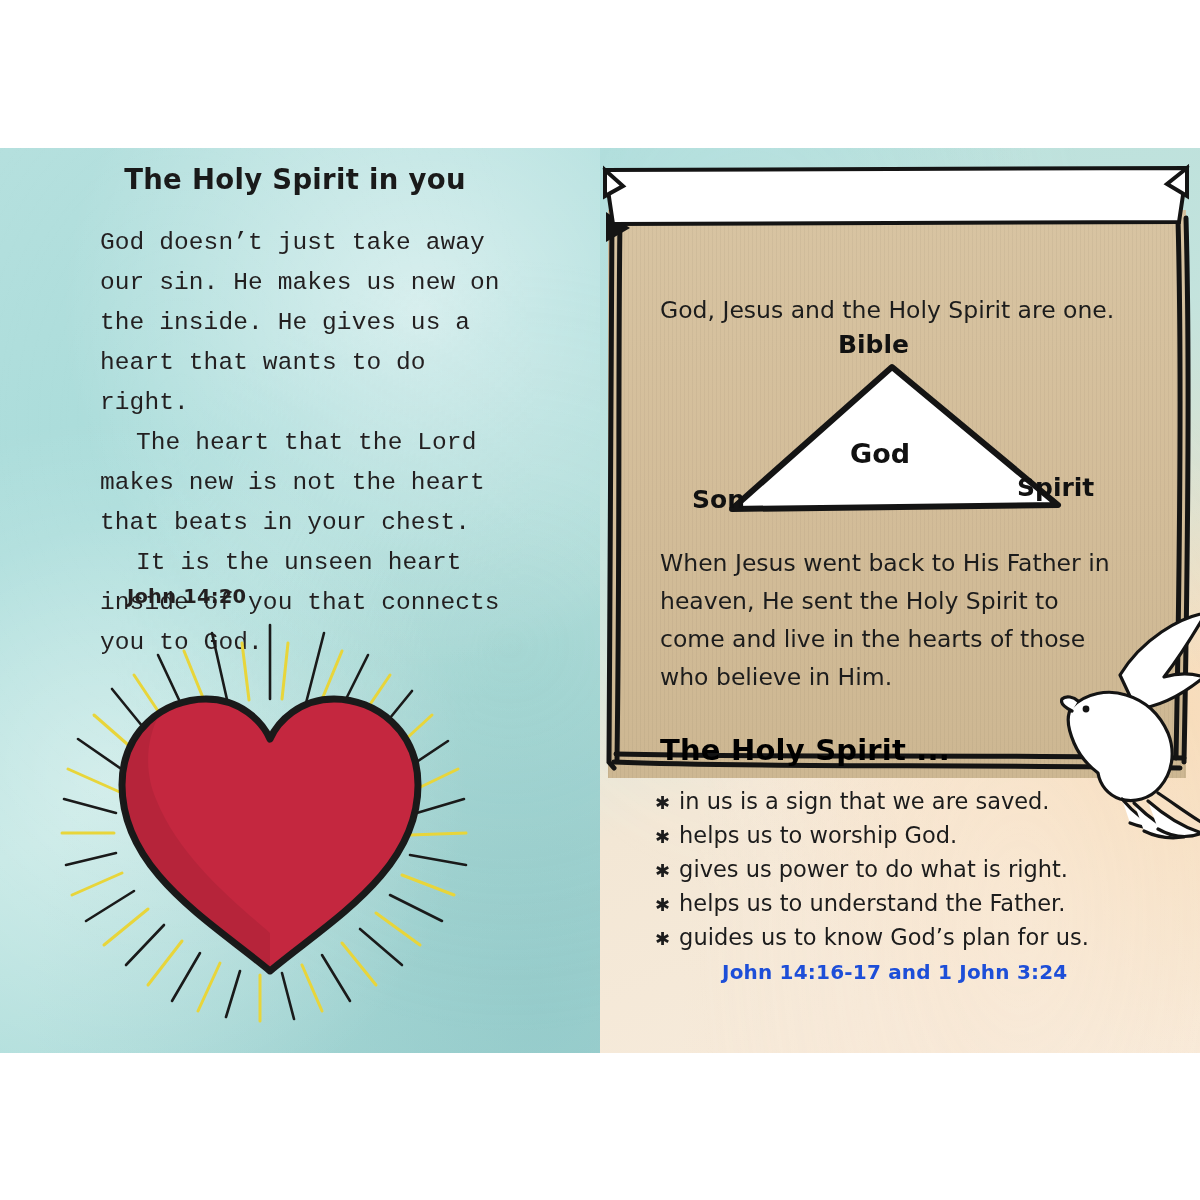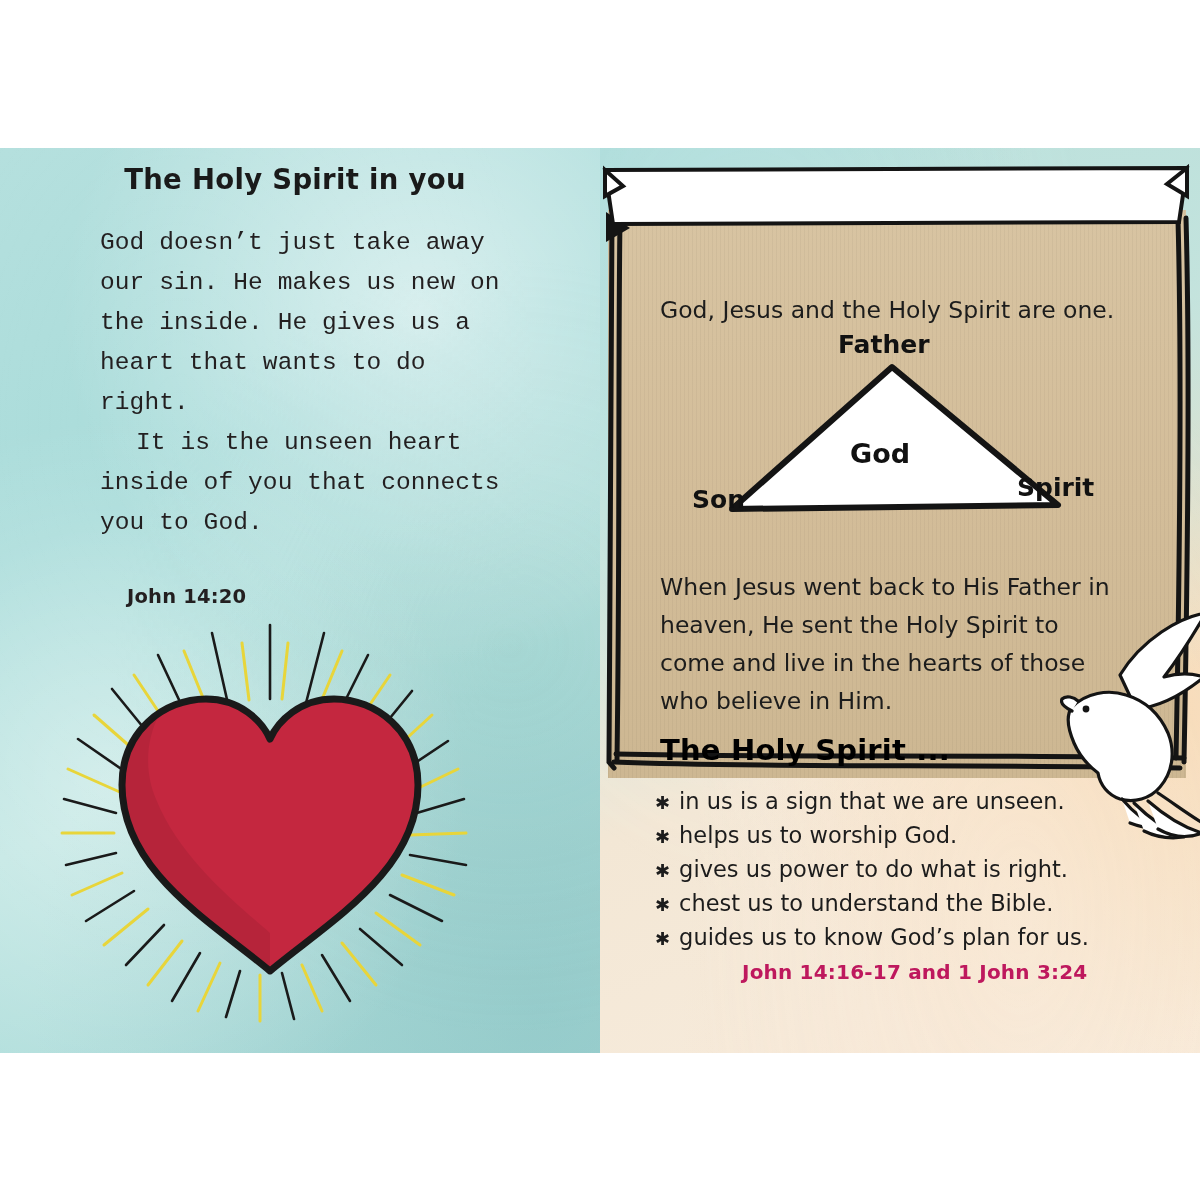--- a/index.html
+++ b/index.html
@@ -150,21 +150,21 @@
   }
 
   .kraft-text {
     position: absolute;
     color: #1c1c1c;
     font-size: 23.5px;
     line-height: 38px;
     z-index: 4;
   }
   .kraft-line1 { left: 660px; top: 115px; width: 500px; margin-top: 28px; }
-  .kraft-line2 { left: 660px; top: 420px; width: 470px; }
+  .kraft-line2 { left: 660px; top: 396px; width: 470px; }
 
   .triangle-area {
     position: absolute;
     left: 670px;
     top: 185px;
     width: 450px;
     height: 200px;
     z-index: 4;
   }
   .tri-label {
@@ -205,44 +205,44 @@
     gap: 9px;
   }
   .bullet-star { font-size: 18px; line-height: 32px; color: #1c1c1c; }
 
   .verse-right {
     position: absolute;
     left: 722px;
     top: 812px;
     font-size: 20px;
     font-weight: bold;
-    color: #be185d;
+    color: #1d4ed8;
     z-index: 6;
     letter-spacing: .2px;
-    margin-left: 20px;
   }
 
   .dove {
     position: absolute;
     left: 1060px;
     top: 455px;
     width: 150px;
     height: 250px;
     z-index: 7;
   }
 </style>
 </head>
 <body>
 
 <div class="spread">
 
   <div class="left-page"></div>
 
   <div class="left-text">
     <p>God doesn’t just take away our sin. He makes us new on the inside. He gives us a heart that wants to do right.</p>
+    <p class="indent">The heart that the Lord makes new is not the heart that beats in your chest.</p>
     <p class="indent">It is the unseen heart inside of you that connects you to God.</p>
   </div>
 
   <div class="verse-left">John 14:20</div>
 
   <div class="heart-wrap">
     <svg viewBox="0 0 420 420" width="420" height="420">
       <g stroke="#1a1a1a" stroke-width="2.6" stroke-linecap="round">
         <line x1="210" y1="96" x2="210" y2="22"></line>
         <line x1="168" y1="101" x2="152" y2="30"></line>
@@ -323,46 +323,46 @@
     <path d="M586 4 L 566 20 L 586 32 Z" fill="#ffffff" stroke="#141414" stroke-width="4"></path>
   </svg>
   <div class="banner-title">The Holy Spirit in you</div>
 
   <div class="kraft-text kraft-line1">God, Jesus and the Holy Spirit are one.</div>
 
   <div class="triangle-area">
     <svg viewBox="0 0 450 200" width="450" height="200">
       <path d="M222 34 L 388 172 L 62 176 Z" fill="#ffffff" stroke="#141414" stroke-width="6" stroke-linejoin="round"></path>
     </svg>
-    <div class="tri-label label-father">Father</div>
+    <div class="tri-label label-father">Bible</div>
     <div class="tri-label label-son">Son</div>
     <div class="tri-label label-spirit">Spirit</div>
     <div class="tri-label label-god">God</div>
   </div>
 
   <div class="kraft-text kraft-line2">When Jesus went back to His Father in heaven, He sent the Holy Spirit to come and live in the hearts of those who believe in Him.</div>
 
   <div class="spirit-heading">The Holy Spirit ...</div>
 
   <div class="bullets">
     <div class="bullet-row">
       <span class="bullet-star">✱</span>
-      <span>in us is a sign that we are unseen.</span>
+      <span>in us is a sign that we are saved.</span>
     </div>
     <div class="bullet-row">
       <span class="bullet-star">✱</span>
       <span>helps us to worship God.</span>
     </div>
     <div class="bullet-row">
       <span class="bullet-star">✱</span>
       <span>gives us power to do what is right.</span>
     </div>
     <div class="bullet-row">
       <span class="bullet-star">✱</span>
-      <span>chest us to understand the Bible.</span>
+      <span>helps us to understand the Father.</span>
     </div>
     <div class="bullet-row">
       <span class="bullet-star">✱</span>
       <span>guides us to know God’s plan for us.</span>
     </div>
   </div>
 
   <div class="verse-right">John 14:16-17 and 1 John 3:24</div>
 
   <div class="dove">

